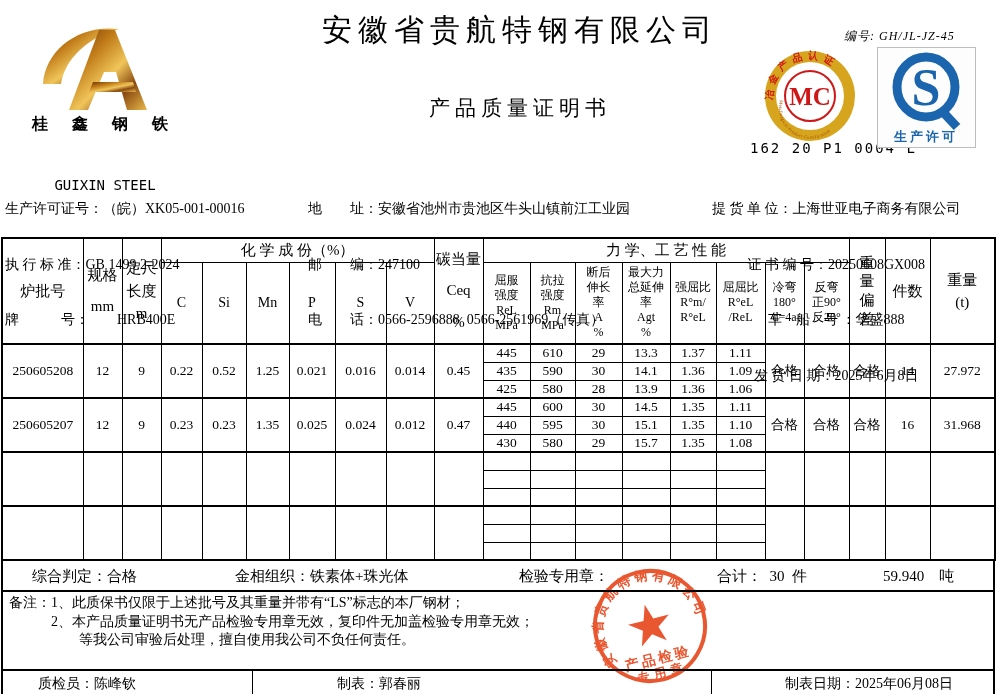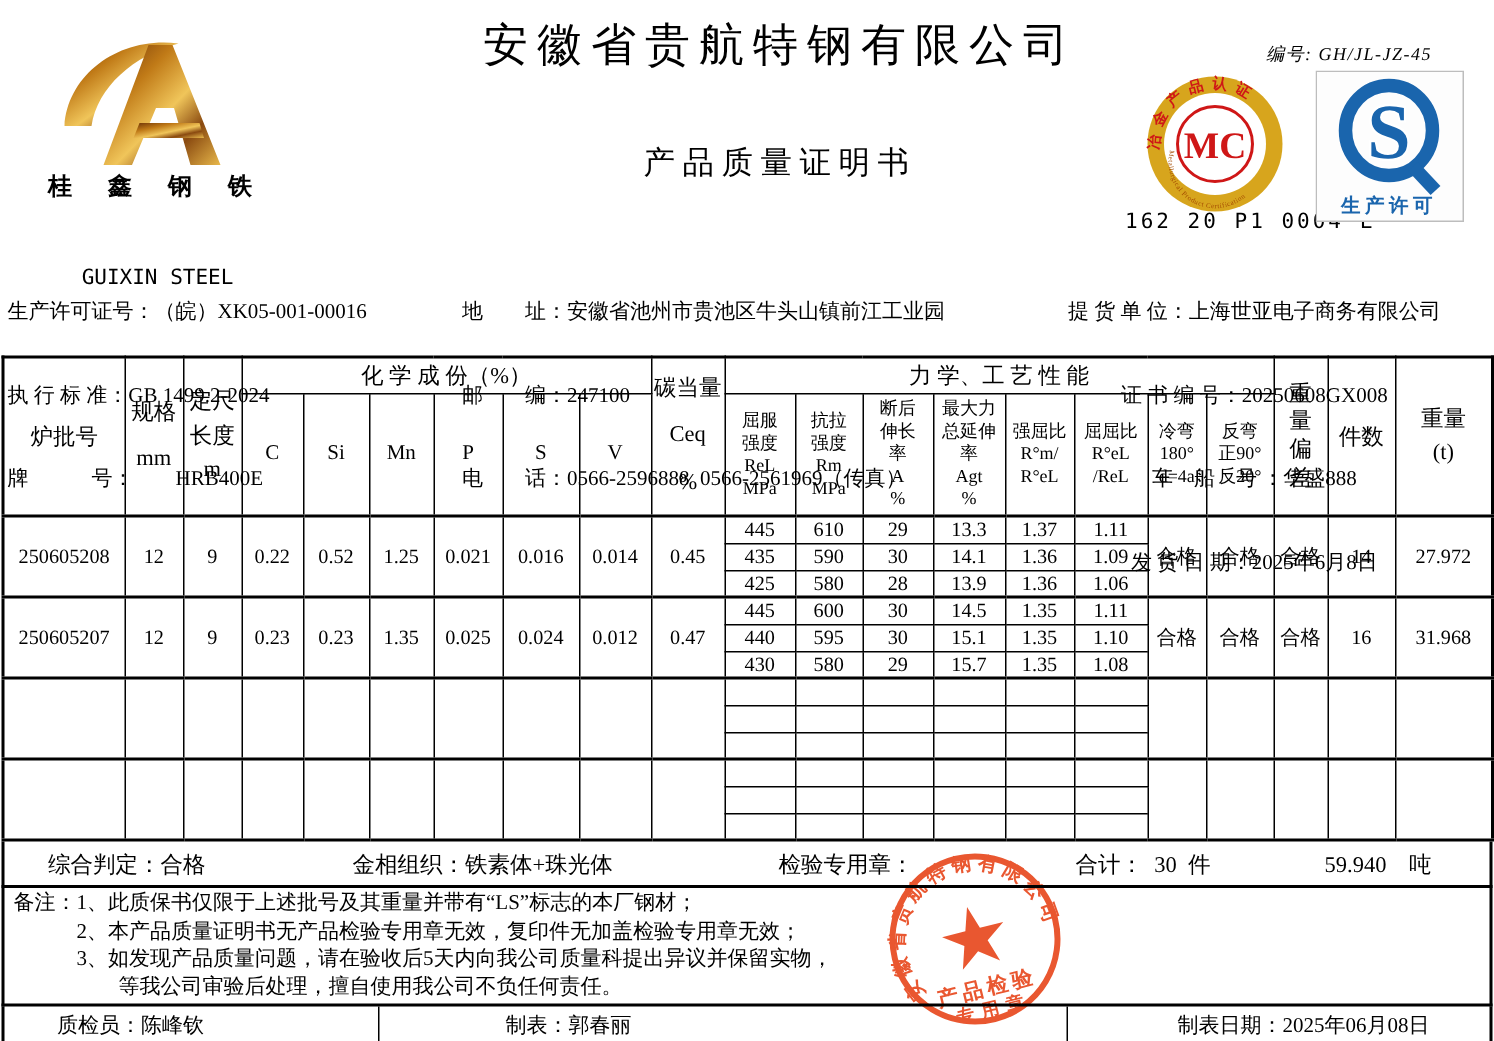--- a/index.html
+++ b/index.html
@@ -380,21 +380,20 @@
       <span class="sm-judge">综合判定：合格</span>
       <span class="sm-struct">金相组织：铁素体+珠光体</span>
       <span class="sm-stamp">检验专用章：</span>
       <span class="sm-total">合计：  30  件</span>
       <span class="sm-weight">59.940    吨</span>
     </div>
 
     <div class="notes-box">
       <div>备注：1、此质保书仅限于上述批号及其重量并带有“LS”标志的本厂钢材；</div>
       <div>　　　2、本产品质量证明书无产品检验专用章无效，复印件无加盖检验专用章无效；</div>
-      <div>　　　3、如发现产品质量问题，请在验收后5天内向我公司质量科提出异议并保留实物，</div>
       <div>　　　　　等我公司审验后处理，擅自使用我公司不负任何责任。</div>
     </div>
 
     <div class="footer-row">
       <span class="ft-inspector">质检员：陈峰钦</span>
       <span class="ft-tabulator">制表：郭春丽</span>
       <span class="ft-date">制表日期：2025年06月08日</span>
       <i class="ft-div ft-div1"></i>
       <i class="ft-div ft-div2"></i>
     </div>

